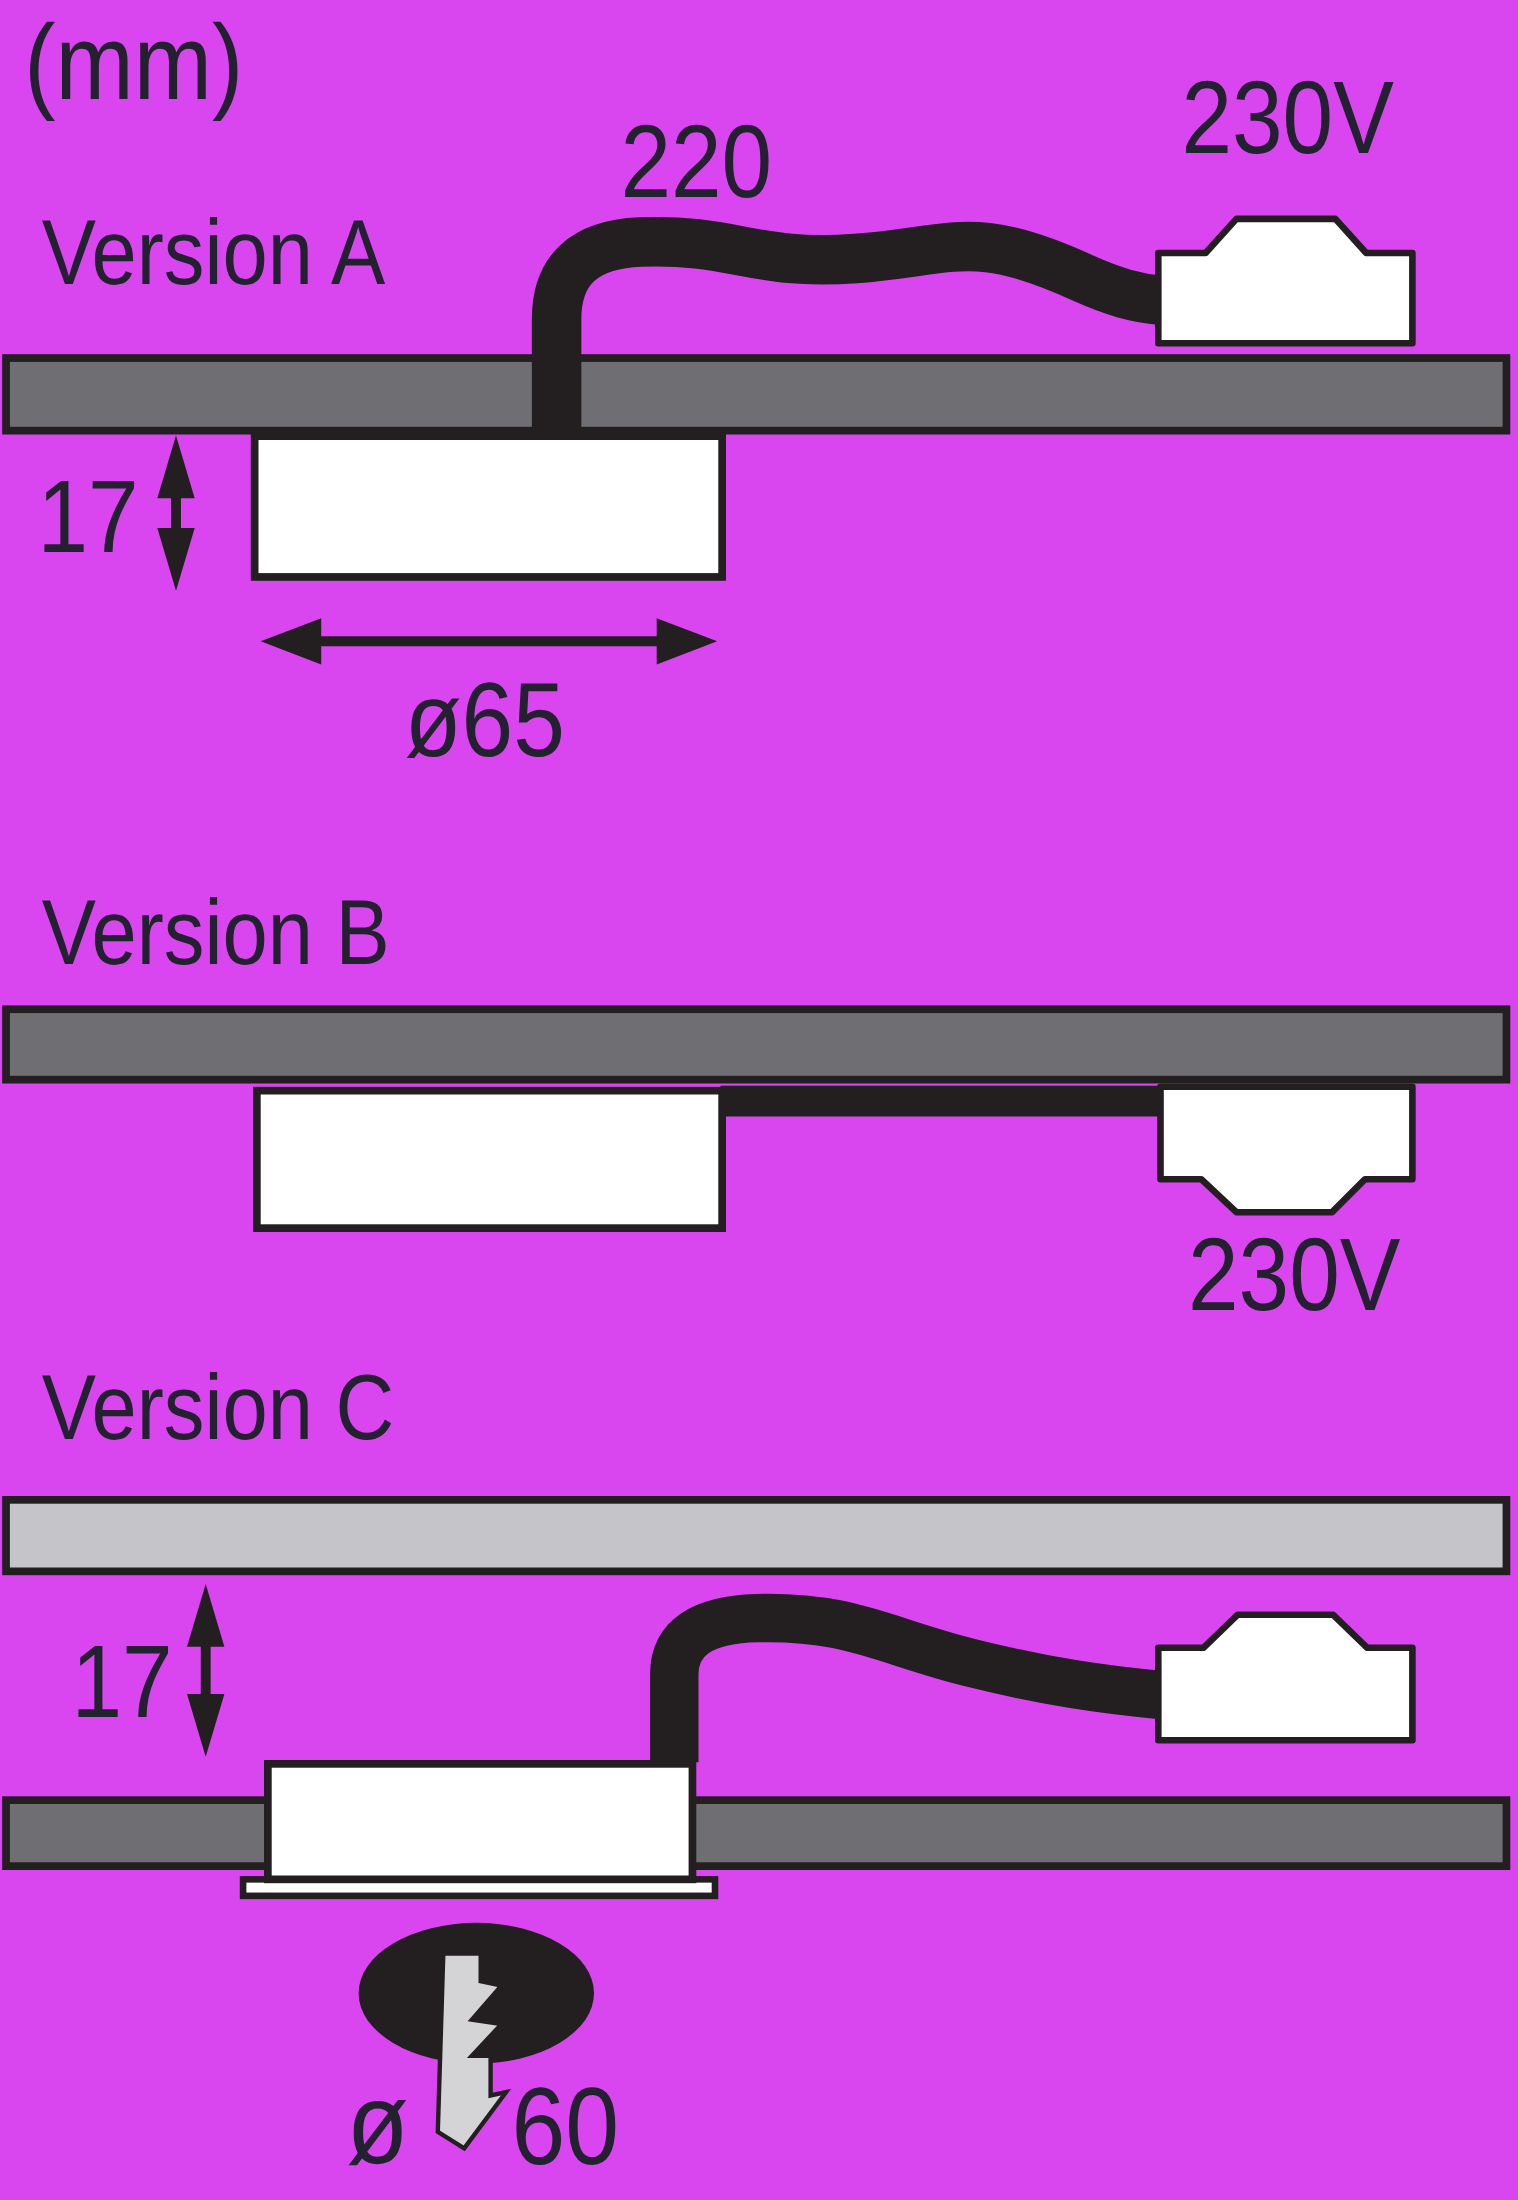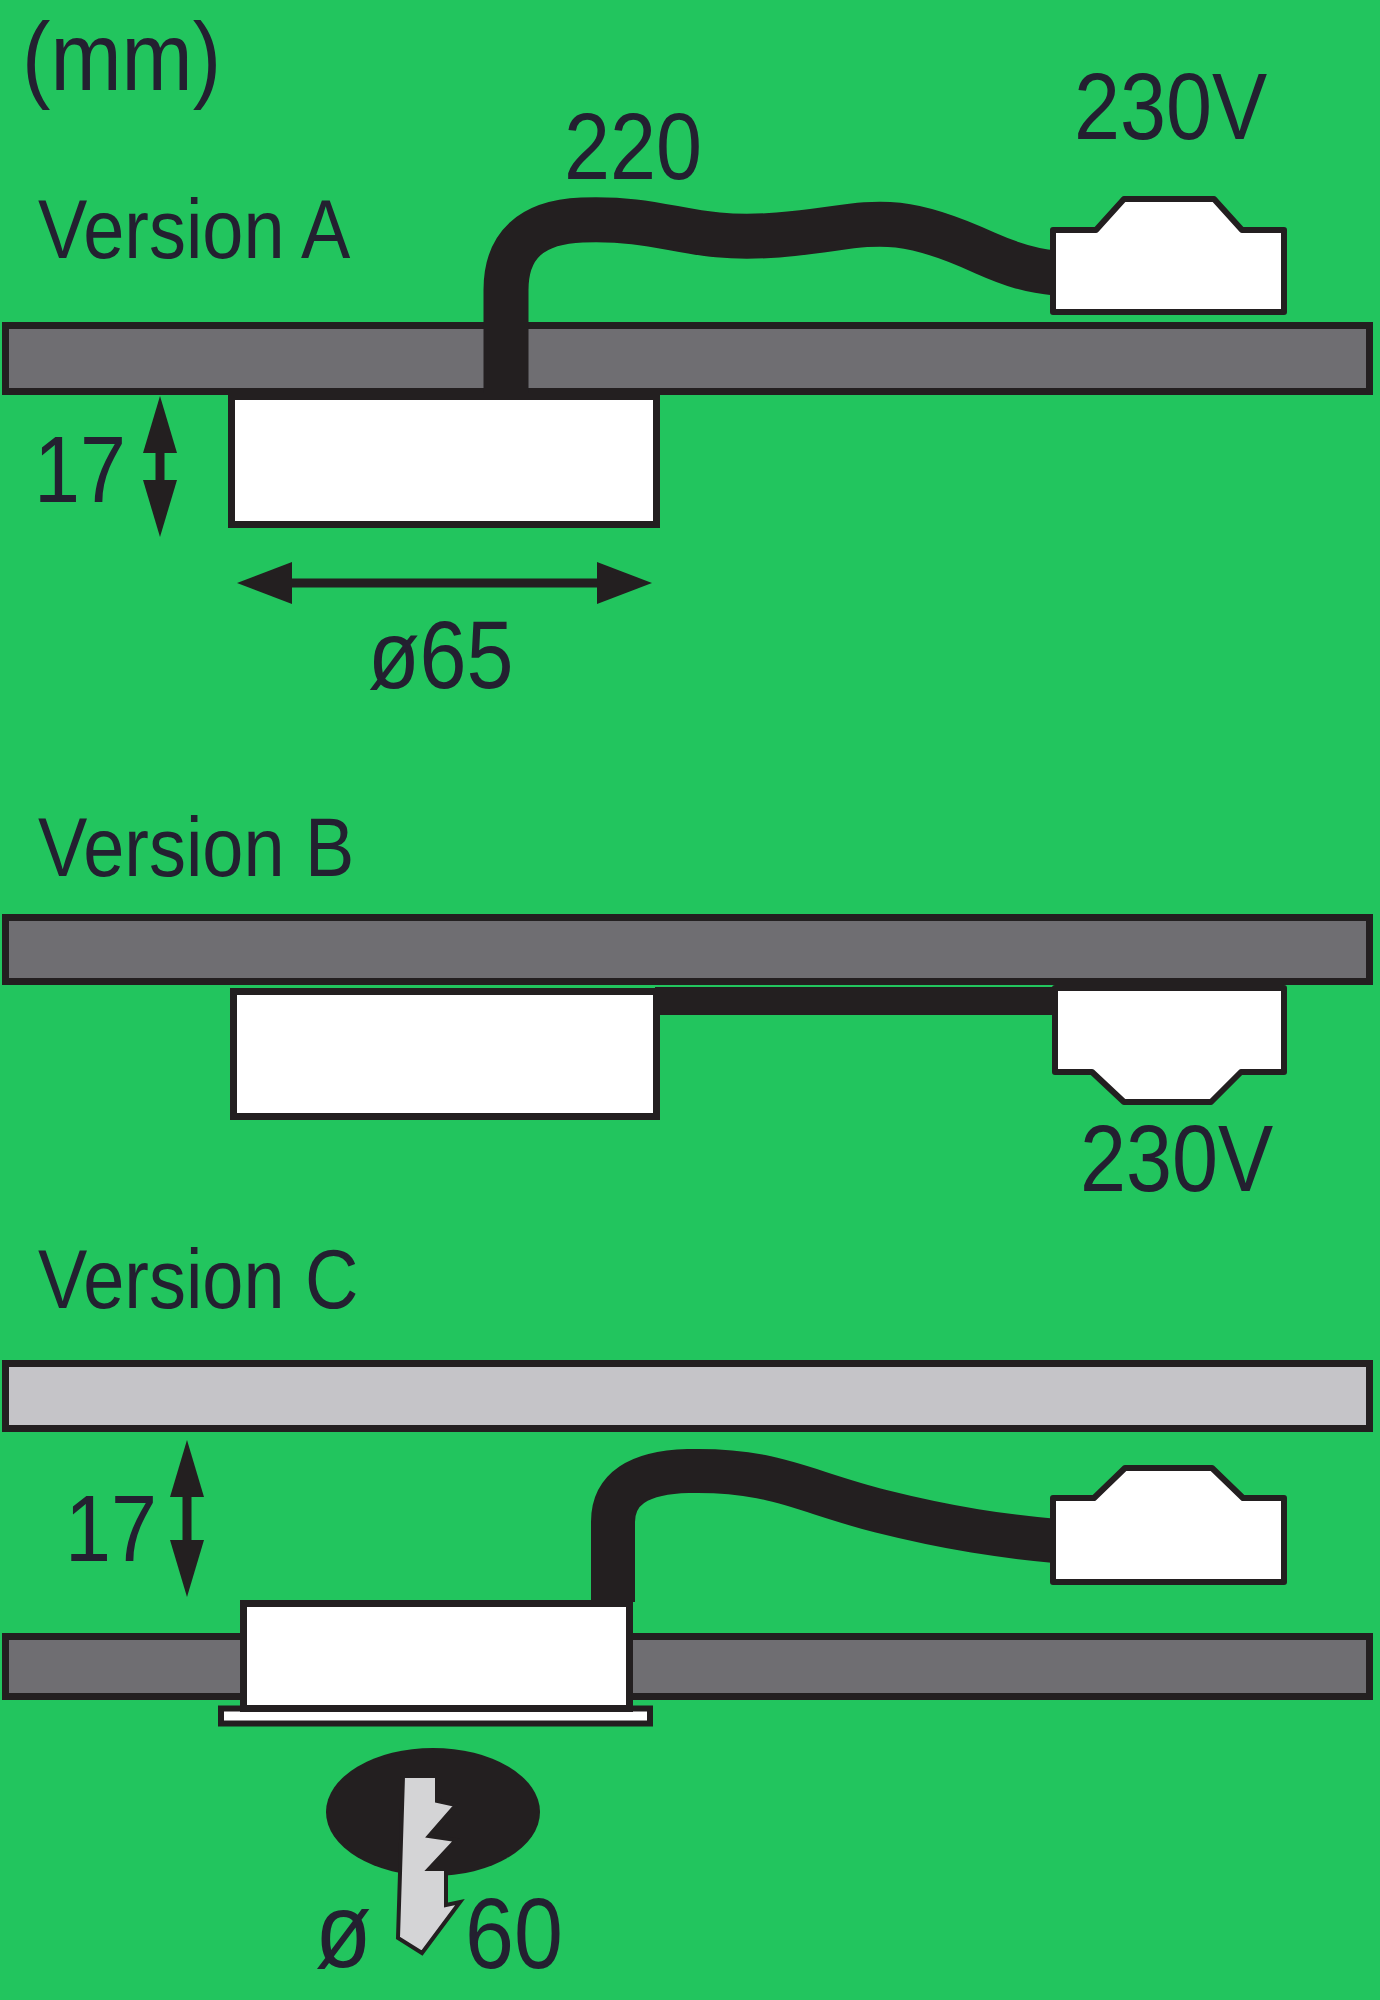--- a/index.html
+++ b/index.html
@@ -1,19 +1,19 @@
 <!DOCTYPE html>
 <html><head>
 <meta charset="utf-8">
 <style>
   html,body{margin:0;padding:0;background:#ffffff;}
   .stage{
     position:relative;
     width:1380px;height:2000px;
-    background:#22c55e;
+    background:#d946ef;
     font-family:"Liberation Sans",sans-serif;
     color:#232030;
     overflow:hidden;
   }
   .stage svg.art{position:absolute;left:0;top:0;}
   .lbl{
     position:absolute;
     line-height:1;
     white-space:nowrap;
     transform:scaleX(0.88);

